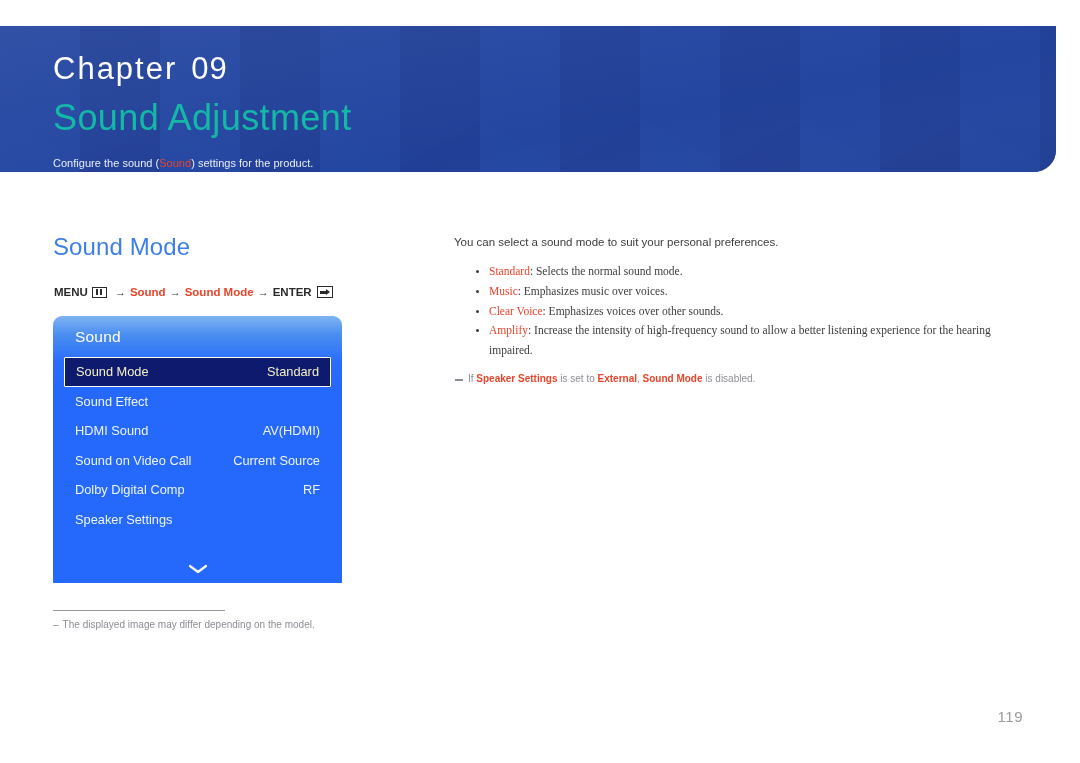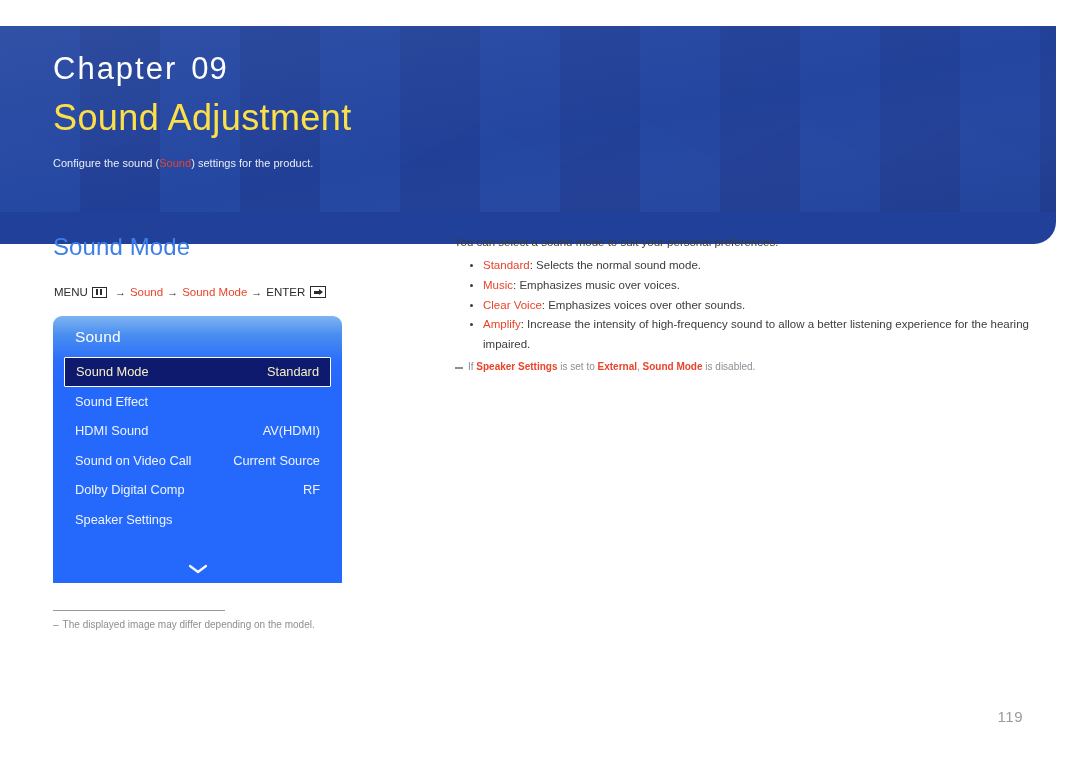--- a/index.html
+++ b/index.html
@@ -15,21 +15,21 @@
     overflow: hidden;
     position: relative;
   }
 
   
   .header-banner {
     position: absolute;
     left: 0;
     top: 26px;
     width: 1056px;
-    height: 218px;
+    height: 146px;
     background: #21409a;
     border-bottom-right-radius: 22px;
     overflow: hidden;
   }
   .header-pattern {
     position: absolute;
     inset: 0;
     opacity: 1;
   }
   .header-inner {
@@ -51,21 +51,21 @@
   .chapter-line .chap-num {
     margin-left: 14px;
     letter-spacing: 1px;
   }
   .chapter-title {
     position: absolute;
     left: 53px;
     top: 74px;
     font-size: 36px;
     font-weight: 400;
-    color: #fde047;
+    color: #14b8a6;
     letter-spacing: 0.4px;
     line-height: 1;
     white-space: nowrap;
   }
   .chapter-sub {
     position: absolute;
     left: 53px;
     top: 131px;
     font-size: 11px;
     color: #e9ecf5;
@@ -91,20 +91,21 @@
   .menu-path {
     position: absolute;
     left: 54px;
     top: 286px;
     font-size: 11.5px;
     color: #2b2b2b;
     white-space: nowrap;
     display: flex;
     align-items: center;
     gap: 0px;
+    font-weight: bold;
   }
   .menu-path .seg { color: #2b2b2b; }
   .menu-path .seg-red { color: #e8442a; }
   .menu-path .arrow {
     margin: 0 4px;
     color: #2b2b2b;
     font-size: 11px;
   }
   .icon-menu {
     display: inline-block;
@@ -246,22 +247,23 @@
     width: 585px;
   }
   .intro {
     font-size: 11.5px;
     color: #3c3c3c;
     line-height: 1.55;
     margin: 0 0 4px 0;
   }
   ul.bullets {
     list-style: none;
-    margin: 4px;
+    margin: 10px;
     padding: 0;
+    font-family: Liberation Serif, serif;
   }
   ul.bullets li {
     position: relative;
     padding-left: 25px;
     font-size: 11.5px;
     line-height: 1.73;
     color: #3c3c3c;
   }
   ul.bullets li::before {
     content: "";

